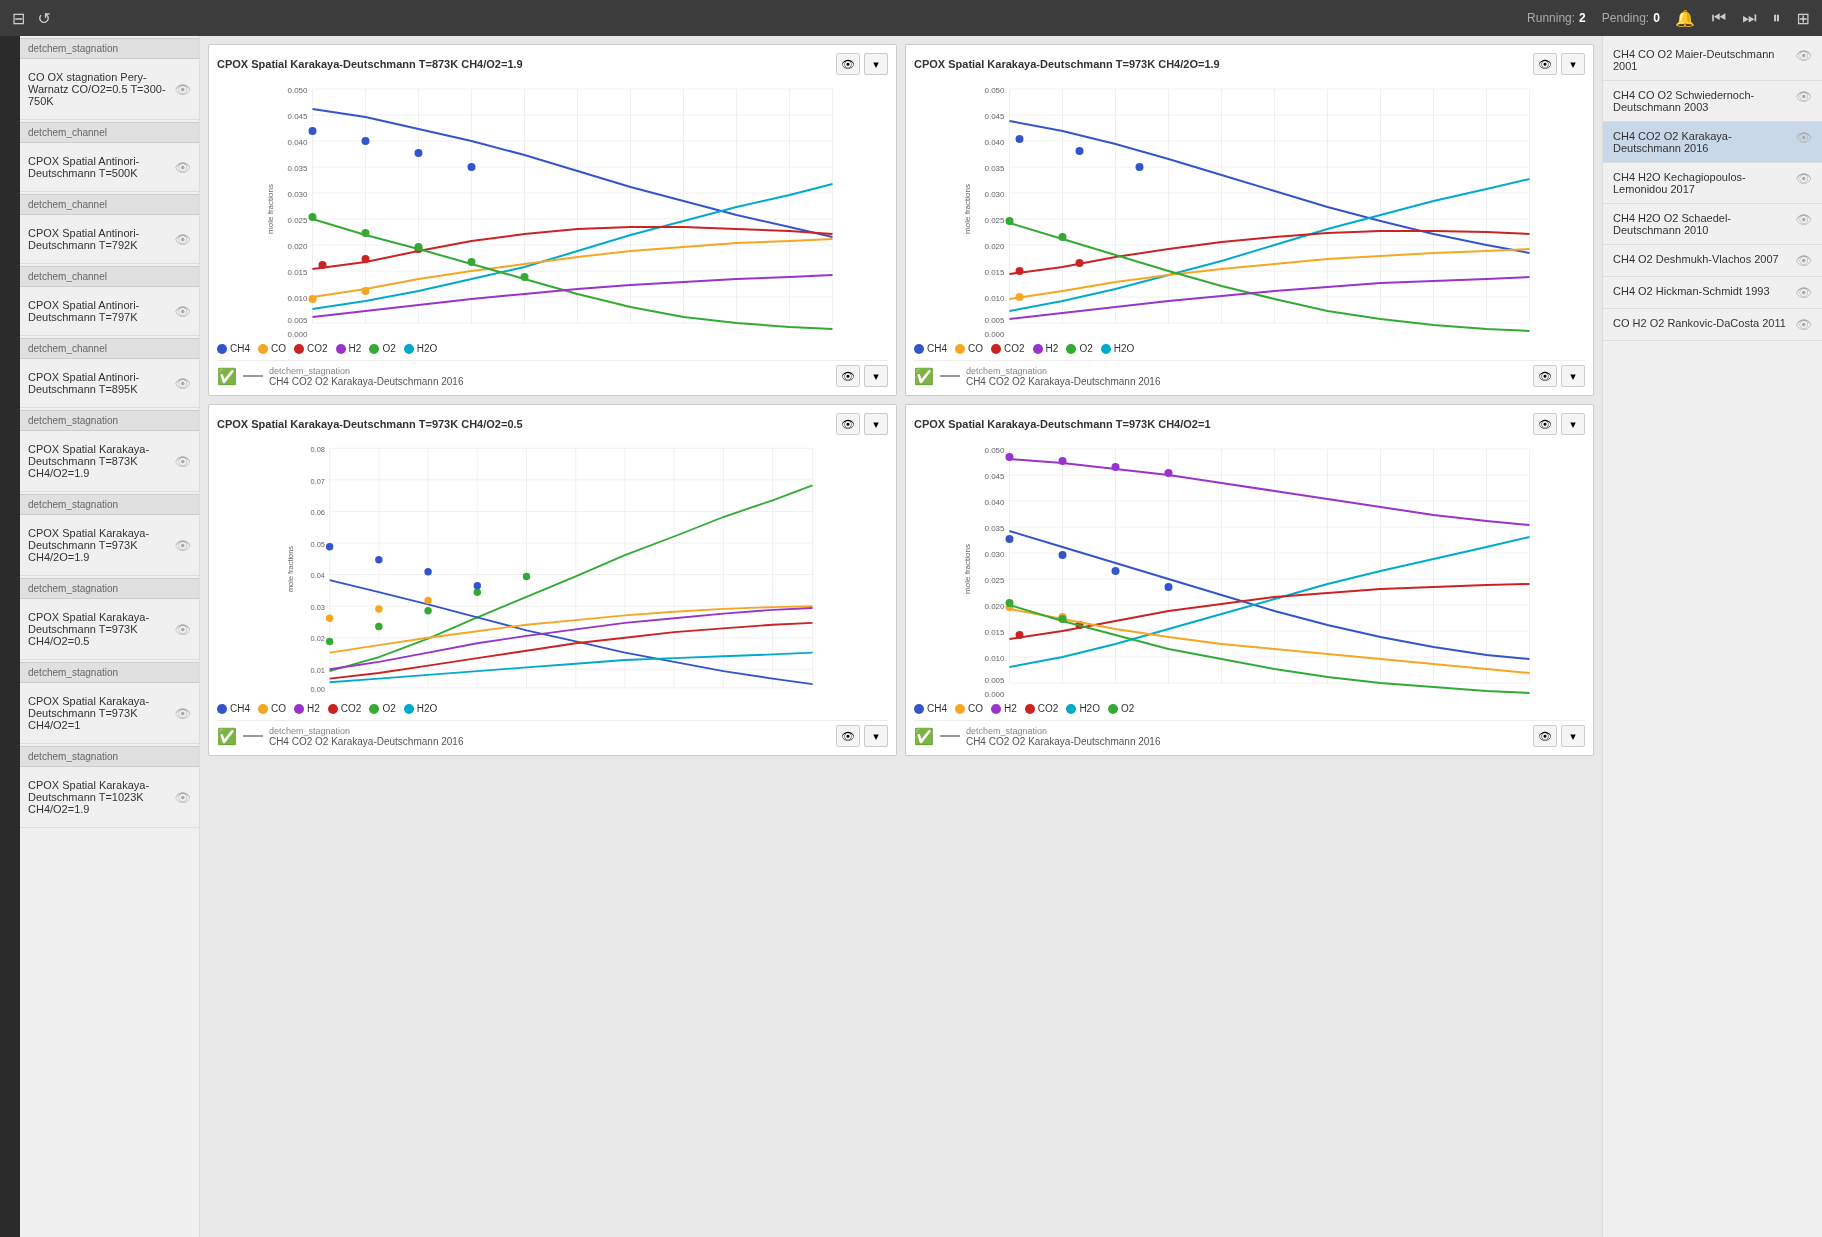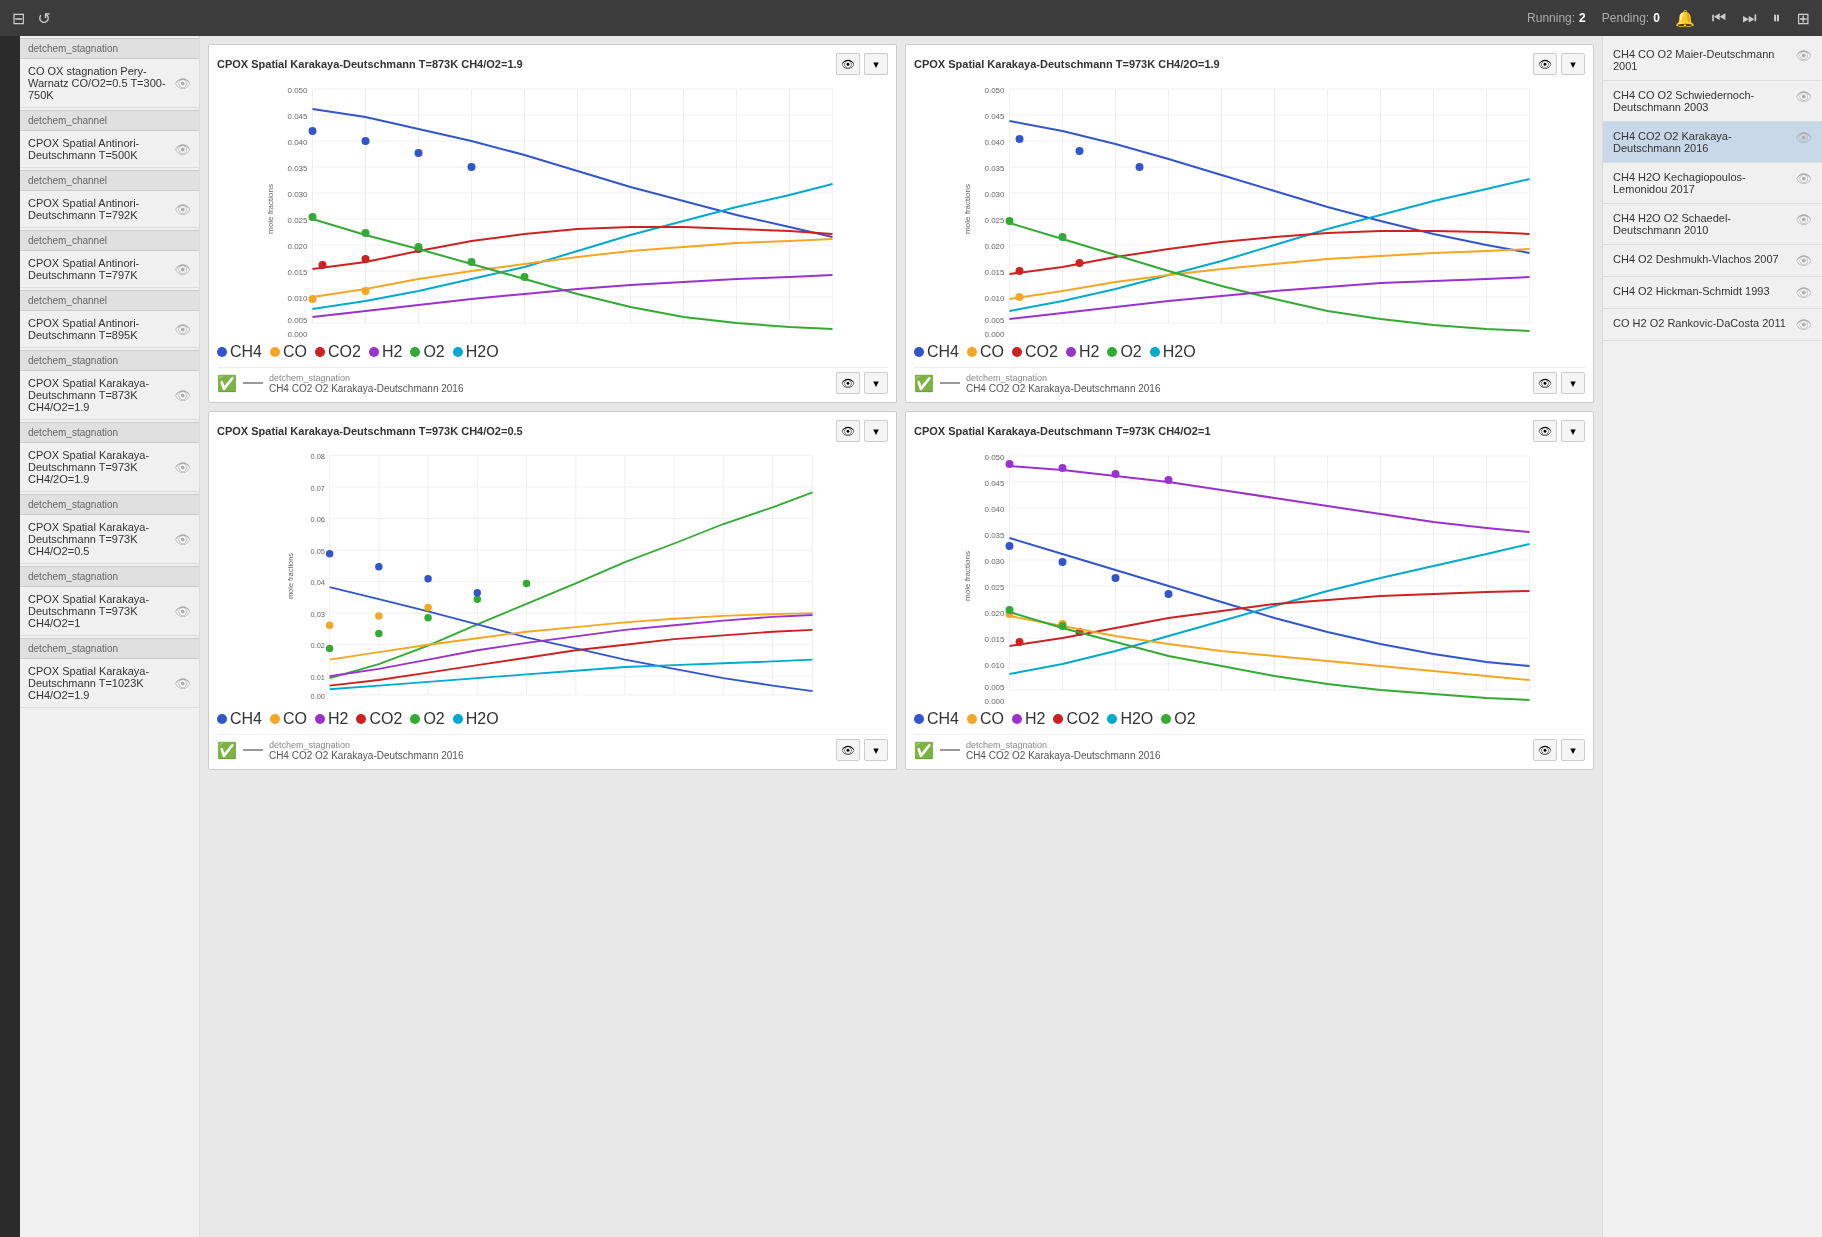--- a/index.html
+++ b/index.html
@@ -43,21 +43,21 @@
       font-size: 10px;
       color: #666;
       border-bottom: 1px solid #ccc;
       border-top: 1px solid #ccc;
       margin-top: 2px;
     }
     .sidebar-item {
       display: flex;
       align-items: center;
       justify-content: space-between;
-      padding: 6px 8px;
+      padding: 12px 8px;
       cursor: pointer;
       border-bottom: 1px solid #ddd;
     }
     .sidebar-item-text { font-size: 11px; color: #333; flex: 1; }
     .sidebar-eye { color: #aaa; font-size: 13px; cursor: pointer; }
 
     
     .center-content {
       flex: 1;
       background: #e8e8e8;
@@ -97,21 +97,21 @@
       width: 100%;
       height: 260px;
       text-align: center;
     }
     .chart-area svg { width: 100%; height: 100%; }
     .chart-legend {
       display: flex;
       flex-wrap: wrap;
       gap: 8px;
       margin-top: 4px;
-      font-size: 16px;
+      font-size: 10px;
     }
     .legend-item { display: flex; align-items: center; gap: 3px; }
     .legend-dot { width: 10px; height: 10px; border-radius: 50%; display: inline-block; }
     .chart-footer {
       display: flex;
       align-items: center;
       justify-content: space-between;
       margin-top: 6px;
       padding-top: 4px;
       border-top: 1px solid #eee;

